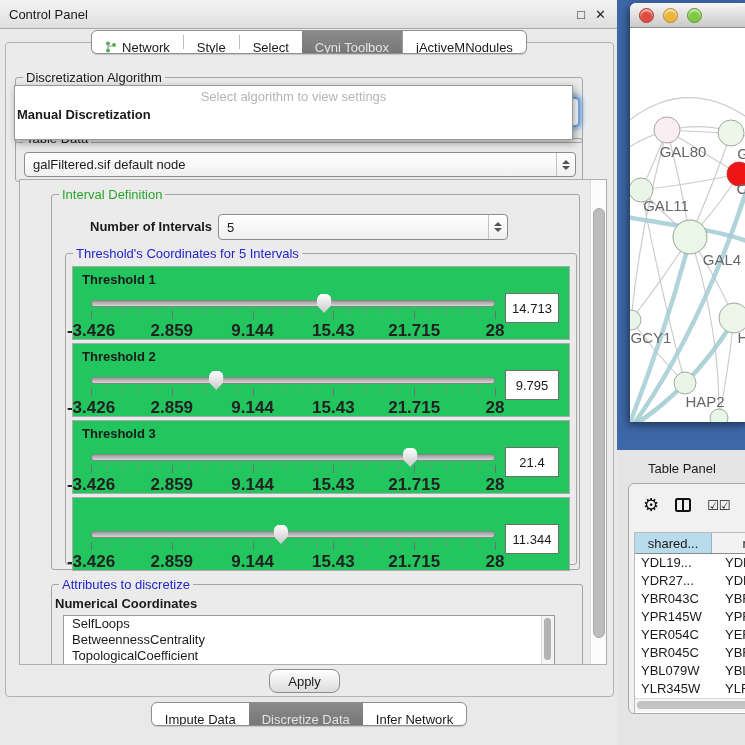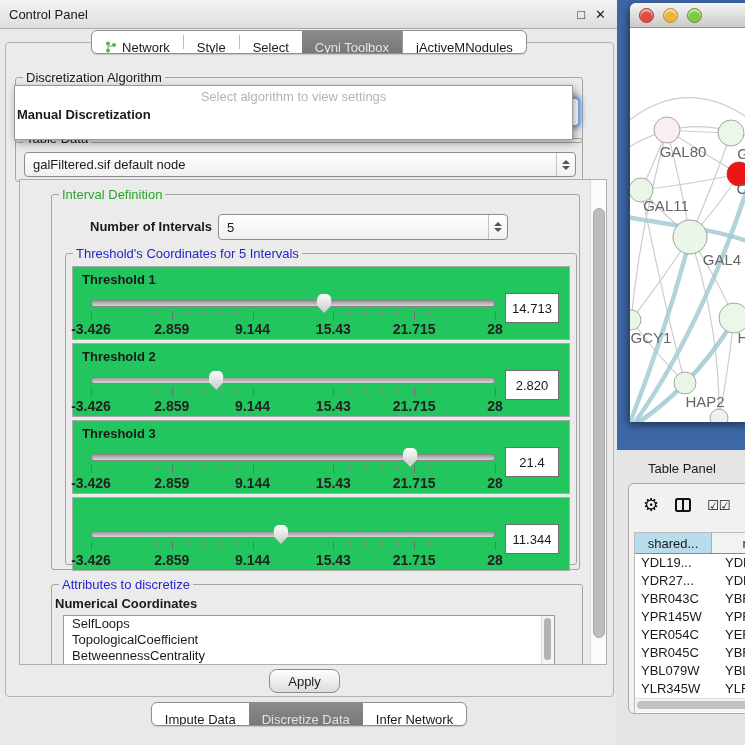--- a/index.html
+++ b/index.html
@@ -60,21 +60,21 @@
   .track{position:absolute;left:0;right:0;top:9px;height:5px;border-radius:3px;
     background:linear-gradient(#9a9a9a,#d6d6d6);border:1px solid #858585;}
   .thumb{position:absolute;top:3px;width:15px;height:19px;transform:translateX(-50%);
     background:linear-gradient(#fdfdfd,#c9c9c9);
     clip-path:polygon(0% 32%,10% 10%,28% 0%,72% 0%,90% 10%,100% 32%,100% 58%,50% 100%,0% 58%);
     filter:drop-shadow(0 1px 1px rgba(0,0,0,.45));}
   .ticks{position:absolute;left:0;right:0;top:20px;height:9px;}
   .tick{position:absolute;top:0;width:1px;background:#6f6f6f;}
   .tick.major{height:8px;} .tick.minor{height:4px;background:#8a8a8a;}
   .tlabels{position:absolute;left:0;right:0;top:30px;height:13px;}
-  .tlabel{position:absolute;transform:translateX(-50%);font-size:14px;font-weight:bold;color:#222;white-space:nowrap;}
+  .tlabel{position:absolute;transform:translateX(-50%);font-size:17px;font-weight:bold;color:#222;white-space:nowrap;}
   .valbox{width:52px;height:28px;margin:2px 10px 0 0;background:#fff;border:1px solid #6e6e6e;
     display:flex;align-items:center;justify-content:center;font-size:13px;}
   
   .attr-sub{position:absolute;left:3px;top:11px;font-weight:bold;}
   .listbox{position:absolute;left:11px;top:30px;width:490px;height:52px;background:#fff;
     border:1px solid #9a9a9a;overflow:hidden;}
   .listbox .li{padding:1px 0 1px 8px;line-height:14px;}
   .lsb{position:absolute;right:0;top:0;width:12px;height:100%;background:#f4f4f4;border-left:1px solid #ddd;}
   .lsb .thumbv{position:absolute;left:2px;top:2px;width:7px;height:42px;background:#b3b3b3;border-radius:4px;}
   .apply-btn{position:absolute;left:263px;top:626px;width:69px;height:22px;
@@ -275,21 +275,21 @@
                     </div>
                   <div class="tlabels">
                       <span class="tlabel" style="left: 0%;">-3.426</span>
                       <span class="tlabel" style="left: 20%;">2.859</span>
                       <span class="tlabel" style="left: 40%;">9.144</span>
                       <span class="tlabel" style="left: 60%;">15.43</span>
                       <span class="tlabel" style="left: 80%;">21.715</span>
                       <span class="tlabel" style="left: 100%;">28</span>
                     </div>
                 </div>
-                <div class="valbox">2.820</div>
+                <div class="valbox">9.795</div>
               </div>
             </div>
 
             <div class="thr-panel">
               <div class="thr-title">Threshold 3</div>
               <div class="slider-row">
                 <div class="scale">
                   <div class="track"></div>
                   <div class="thumb" style="left: 78.9983%;"></div>
                   <div class="ticks">
@@ -381,22 +381,22 @@
 
           </div>
         </div>
       </div>
 
       <div class="groupbox" style="left:31px;top:404px;width:530px;height:90px;">
         <span class="grouplabel g-blue">Attributes to discretize</span>
         <span class="attr-sub">Numerical Coordinates</span>
         <div class="listbox" id="attr-list">
           <div class="li">SelfLoops</div>
+            <div class="li">BetweennessCentrality</div>
             <div class="li">TopologicalCoefficient</div>
-            <div class="li">BetweennessCentrality</div>
             <div class="lsb">
               <div class="thumbv"></div>
             </div>
         </div>
       </div>
 
       <div class="vsb">
         <div class="thumbv" style="top:28px;height:428px;"></div>
       </div>
     </div>

